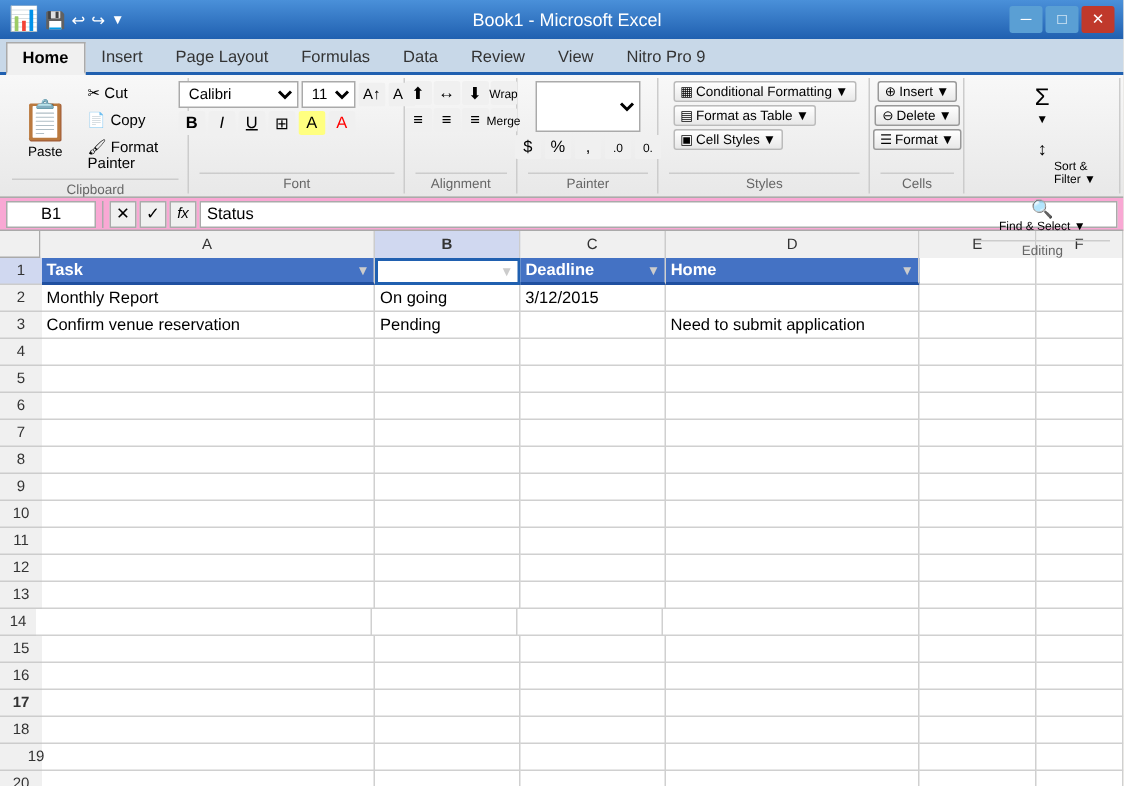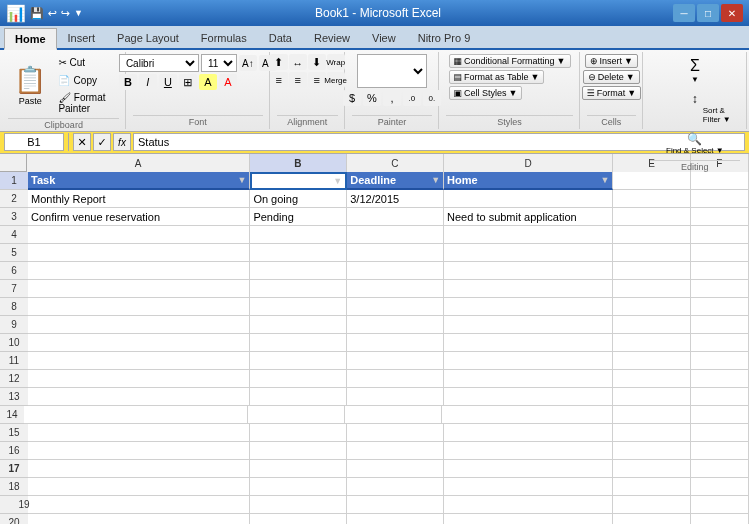--- a/index.html
+++ b/index.html
@@ -127,23 +127,24 @@
       background: white; padding: 16px 2px;
     }
     .cell-btn {
       padding: 1px 4px; font-size: 9px; border: 1px solid #999;
       cursor: pointer; background: linear-gradient(to bottom, #fff, #e8e8e8);
       border-radius: 2px; display: flex; align-items: center; gap: 2px;
     }
 
     
     .formula-bar {
-      background: #fde047;
+      background: #f9a8d4;
       border-bottom: 1px solid #aaa;
       display: flex;
+      align-items: center;
       height: 22px;
       padding: 1px 4px;
       gap: 2px;
     }
     .name-box {
       width: 60px; height: 18px; border: 1px solid #aaa;
       font-size: 11px; padding: 0 3px; text-align: center;
       background: white;
     }
     .formula-divider { width: 1px; height: 18px; background: #aaa; margin: 0 2px; }

